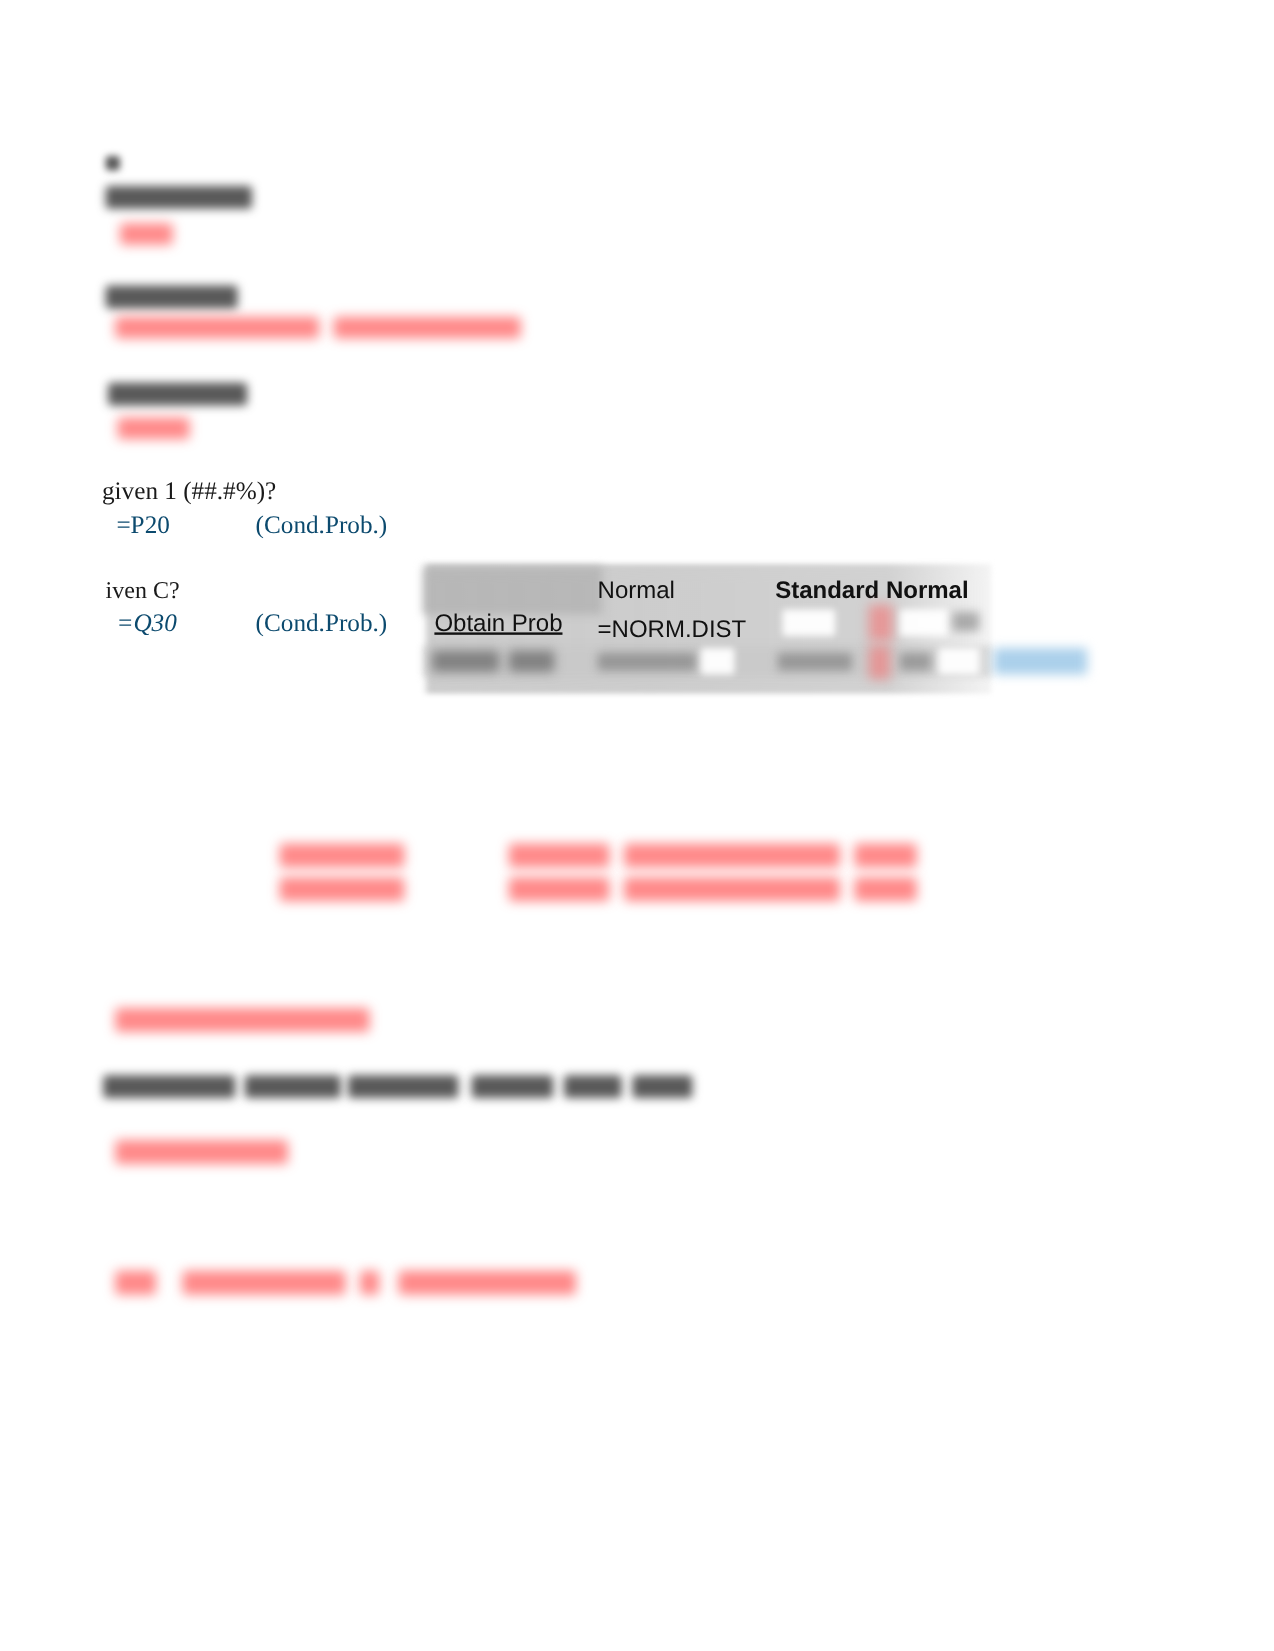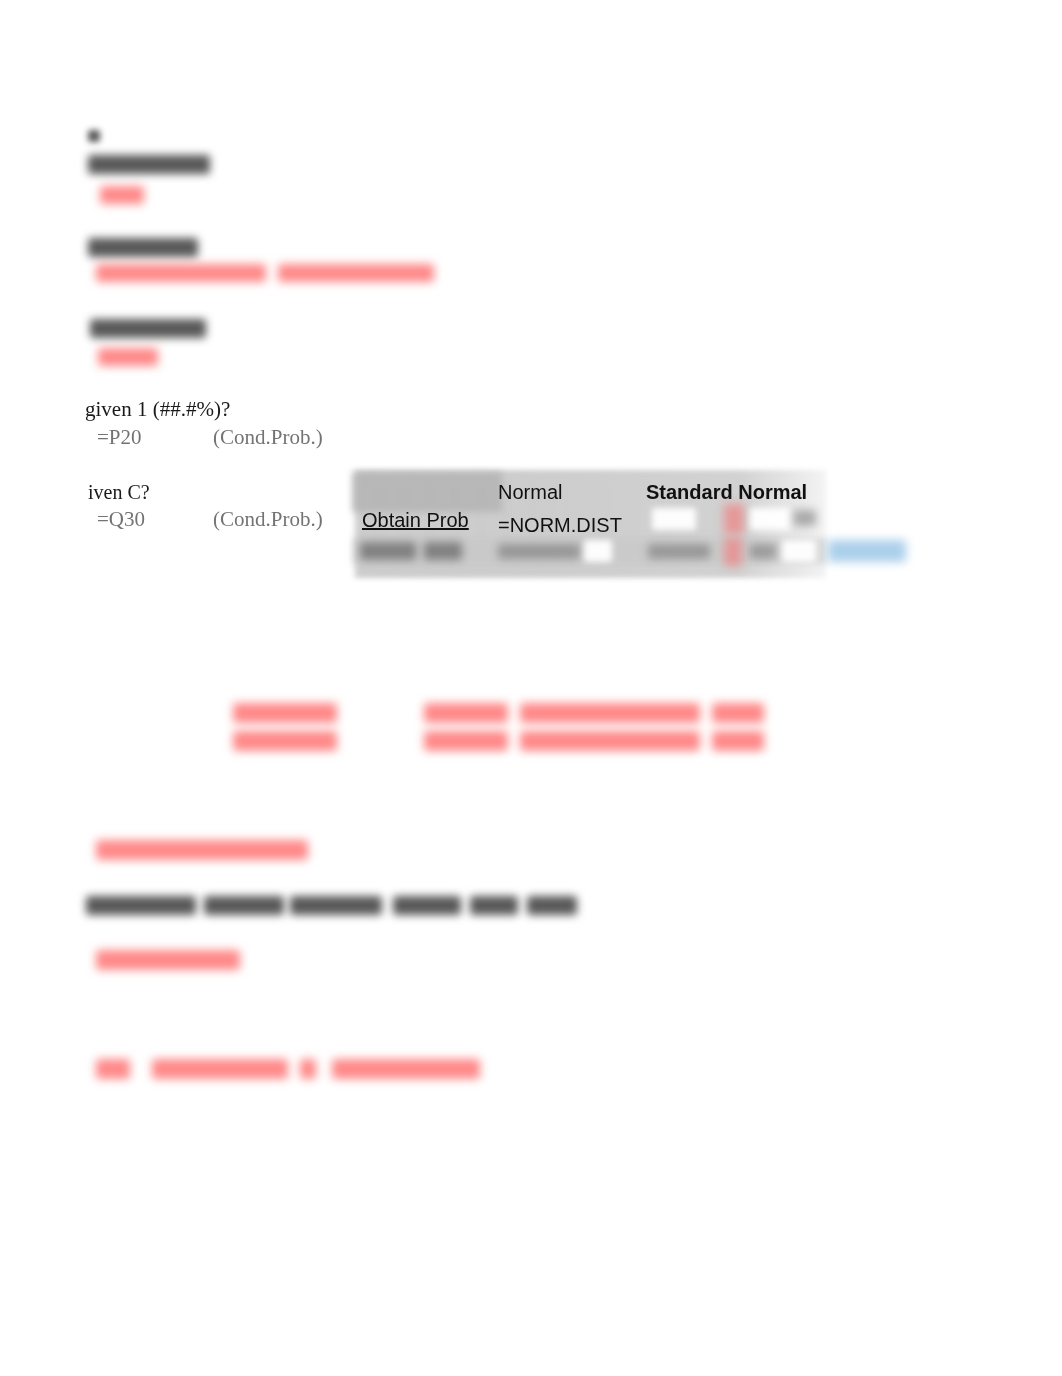--- a/index.html
+++ b/index.html
@@ -26,21 +26,21 @@
   .abs {
     position: absolute;
     white-space: pre;
     line-height: 1;
     text-align: center;
   }
 
   .serif   { font-family: "Liberation Serif", serif; }
 
   .blk  { color: #1a1a1a; }
-  .red  { color: #737373; }
+  .red  { color: #0c4a6e; }
 
   
   .blur-soft   { filter: blur(3.2px); }
   .blur-mid    { filter: blur(4.0px); }
   .blur-strong { filter: blur(4.8px); }
 
   
   #prob-table-panel {
     position: absolute;
     left: 352px;
@@ -131,21 +131,21 @@
   </div>
 
   <div class="abs serif blk" style="left:85px; top:399px; font-size:21px;">given 1 (##.#%)?</div>
 
   <div class="abs serif red" style="left:97px; top:427px; font-size:21px;">=P20</div>
 
   <div class="abs serif red" style="left:213px; top:427px; font-size:21px;">(Cond.Prob.)</div>
 
   <div class="abs serif blk" style="left:88px; top:482px; font-size:20px;">iven C?</div>
 
-  <div class="abs serif red" style="left:97px; top:509px; font-size:21px;">=Q30</div>
+  <div class="abs serif red" style="left:97px; top:509px; font-size:21px;font-style:italic;">=Q30</div>
 
   <div class="abs serif red" style="left:213px; top:509px; font-size:21px;">(Cond.Prob.)</div>
 
   <div id="prob-table-panel">
 
     <div class="panel-bg"></div>
     <div class="col-head-shade"></div>
     <div class="row-shade-bottom"></div>
 
     <div class="cell-txt" style="left:146px; top:12px; font-size:20px;">Normal</div>

